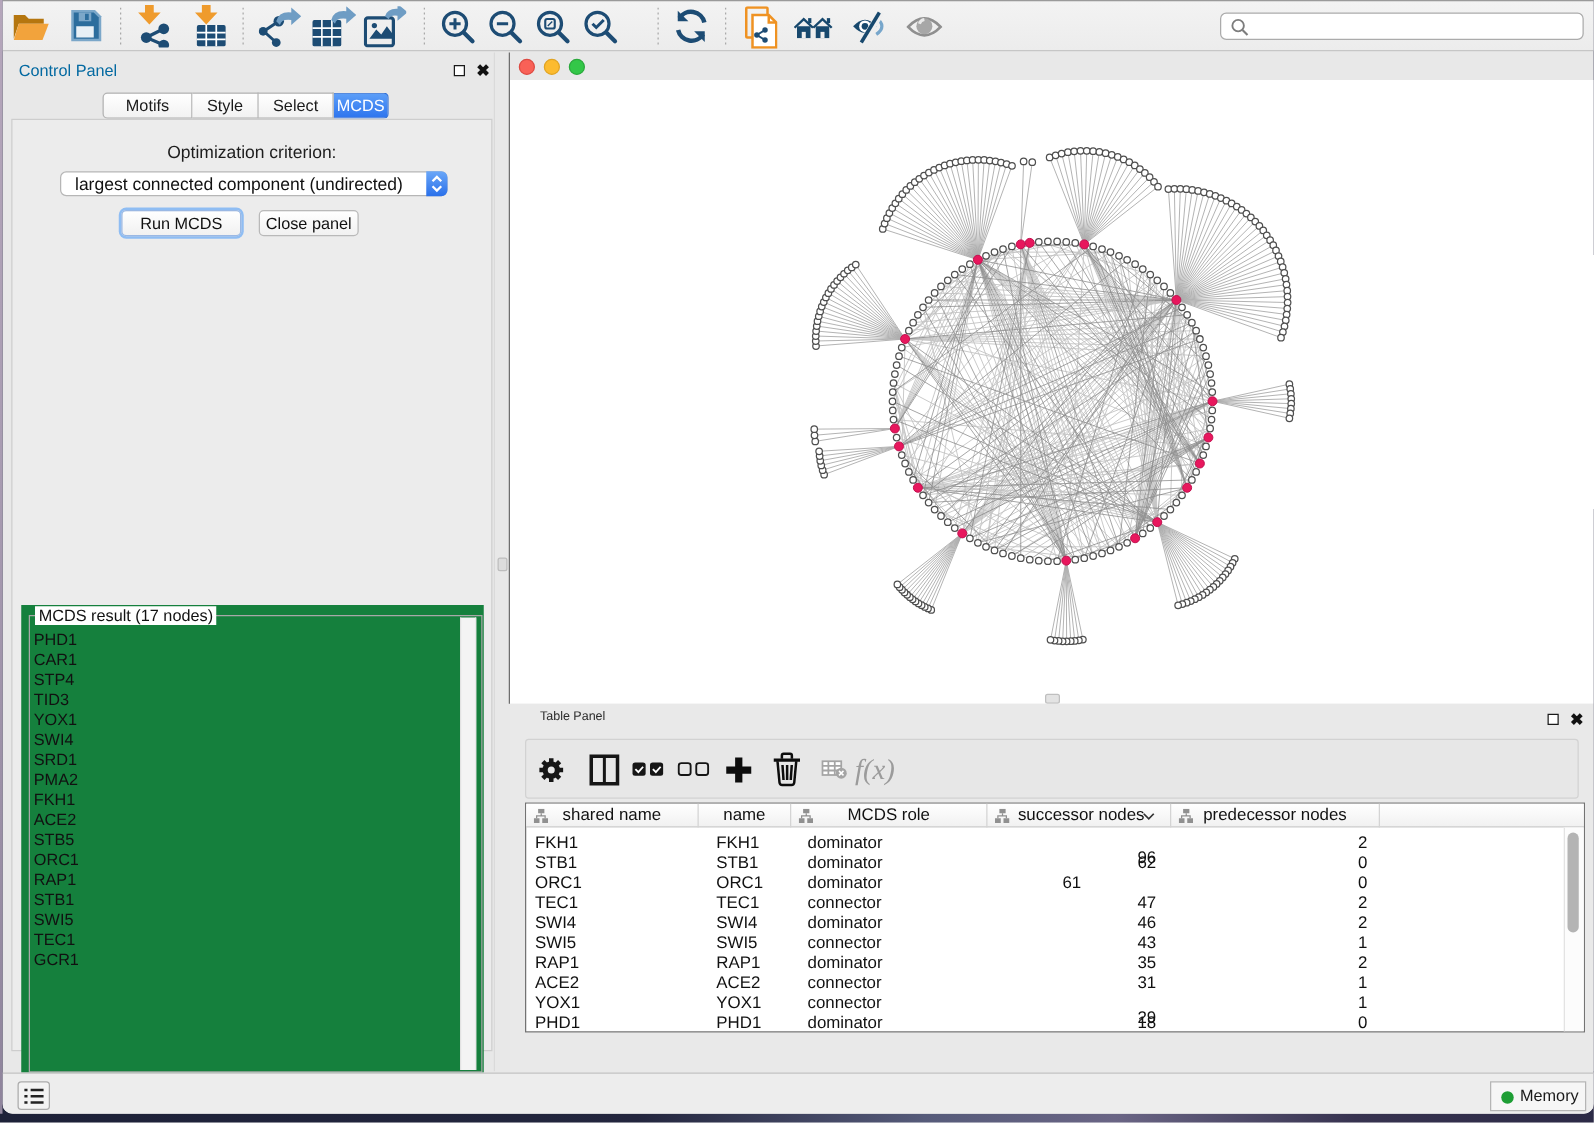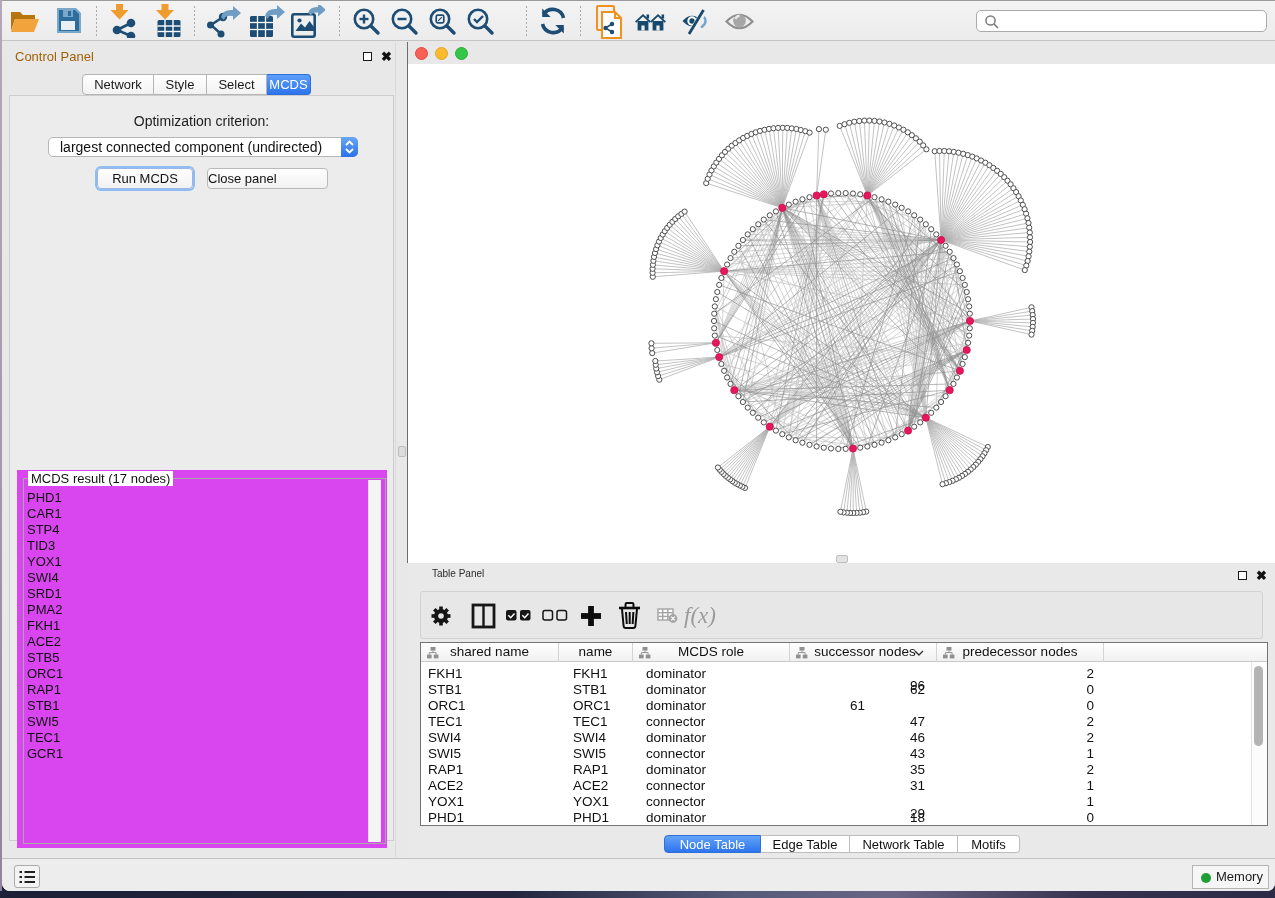--- a/index.html
+++ b/index.html
@@ -13,40 +13,40 @@
 
 #toolbar { position:absolute; left:0; top:0; width:1273px; height:41px;
   background:linear-gradient(#f3f3f3,#ececec); border-top:1px solid #9a9a9a; border-bottom:1px solid #c6c6c6; }
 .tsep { position:absolute; top:5px; height:31px; width:1px;
   background-image:linear-gradient(#a9a9a9 50%, rgba(0,0,0,0) 50%); background-size:1px 4px; }
 .ticon { position:absolute; top:4px; }
 
 .pfloat { position:absolute; width:9px; height:9px; border:1.5px solid #1a1a1a; background:#fff; }
 .pclose { position:absolute; font-size:13px; font-weight:bold; color:#111; line-height:9px; }
 
-#cp-title { position:absolute; left:13px; top:49px; font-size:13px; color:#a16207; }
+#cp-title { position:absolute; left:13px; top:49px; font-size:13px; color:#0369a1; }
 .tabrow { position:absolute; display:flex; }
 .tab { height:21px; border:1px solid #b4b4b4; border-left:none; background:linear-gradient(#ffffff,#f2f2f2);
   font-size:13px; color:#1a1a1a; text-align:center; line-height:19px; }
 .tab.first { border-left:1px solid #b4b4b4; border-radius:4px 0 0 4px; }
 .tab.last { border-radius:0 4px 4px 0; }
 .tab.sel { background:linear-gradient(#5c9ef8,#2e75ee); color:#fff; border-color:#2e6fd8; }
 #cp-body { position:absolute; left:7px; top:95px; width:385px; height:746px;
   background:#ececec; border:1px solid #cdcdcd; }
 #opt-label { position:absolute; left:0; top:17px; width:100%; text-align:center; font-size:14px; color:#1d1d1d; }
 #combo { position:absolute; left:38px; top:41px; width:310px; height:20px; background:#fff;
   border:1px solid #b6b6b6; border-radius:5px; font-size:14px; color:#111; line-height:18px; padding-left:11px; }
 #combo-btn { position:absolute; right:-1px; top:-1px; width:17px; height:20px; border-radius:0 5px 5px 0;
   background:linear-gradient(#6aa7f8,#2a70ea); }
 #runbtn { position:absolute; left:87px; top:72px; width:96px; height:21px; border:1px solid #9ab8e4; border-radius:4px;
   box-shadow:0 0 0 2px #8fbdf3; background:linear-gradient(#ffffff,#f1f1f1); font-size:13px; color:#111;
   text-align:center; line-height:19px; }
-#closebtn { position:absolute; left:197px; top:72px; width:121px; height:21px; border:1px solid #b9b9b9; border-radius:4px;
-  background:linear-gradient(#ffffff,#f1f1f1); font-size:13px; color:#111; line-height:19px; }
-#mcds-white { position:absolute; left:7px; top:374px; width:370px; height:378px; background:#d946ef; }
+#closebtn { position:absolute; left:197px; top:72px; width:80px; height:21px; border:1px solid #b9b9b9; border-radius:4px;
+  background:linear-gradient(#ffffff,#f1f1f1); font-size:13px; color:#111; text-align:center; line-height:19px; }
+#mcds-white { position:absolute; left:7px; top:388px; width:370px; height:378px; background:#15803d; }
 #mcds-fs { position:absolute; left:6px; top:8px; width:363px; height:366px; border:1px solid #a8a8a8; }
 #mcds-legend { position:absolute; left:4px; top:-8px; background:#fff; padding:0 3px; font-size:13px; color:#111; }
 #mcds-list { position:absolute; left:1px; top:2px; width:352px; height:358px; font-size:13px; line-height:16px;
   color:#111; padding-left:2px; padding-top:9px; }
 #mcds-sb { position:absolute; right:4px; top:1px; width:13px; height:362px; background:#f4f4f4;
   border-left:1px solid #e2e2e2; border-right:1px solid #e9e9e9; }
 
 #vsplit { position:absolute; left:393px; top:42px; width:13px; height:815px; background:#e8e8e8; border-left:1px solid #dadada; }
 #vsplit-line { position:absolute; left:405px; top:42px; width:1px; height:521px; background:#6e6e6e; }
 #vhandle { position:absolute; left:396px; top:446px; width:8px; height:11px; background:#dcdcdc;
@@ -260,21 +260,21 @@
         <circle cx="6.5" cy="6.5" r="4.6" fill="none" stroke="#7d7d7d" stroke-width="1.5"></circle>
         <line x1="10" y1="10" x2="14" y2="14" stroke="#7d7d7d" stroke-width="1.7"></line>
       </svg>
     </div>
   </div>
 
   <div id="cp-title">Control Panel</div>
   <div class="pfloat" style="left:361px; top:52px;"></div>
   <div class="pclose" style="left:379px; top:52px;">✖</div>
   <div class="tabrow" style="left:80px; top:74px;">
-    <div class="tab first" style="width:72px;">Network</div>
+    <div class="tab first" style="width:72px;">Motifs</div>
     <div class="tab" style="width:53px;">Style</div>
     <div class="tab" style="width:60px;">Select</div>
     <div class="tab last sel" style="width:44px;">MCDS</div>
   </div>
   <div id="cp-body">
     <div id="opt-label">Optimization criterion:</div>
     <div id="combo">largest connected component (undirected)
       <div id="combo-btn">
         <svg width="17" height="20" viewBox="0 0 17 20">
           <path d="M5 8 l3.5 -3.5 3.5 3.5" fill="none" stroke="#fff" stroke-width="1.8"></path>
@@ -1235,26 +1235,20 @@
           <span class="c" style="left:7px;">PHD1</span>
           <span class="c" style="left:152px;">PHD1</span>
           <span class="c" style="left:225px;">dominator</span>
           <span class="c" style="left:369px; width:135px; text-align:right;">18</span>
           <span class="c" style="left:516px; width:157px; text-align:right;">0</span>
         </div>
       <div id="tbl-sb">
           <div id="tbl-thumb"></div>
         </div>
     </div>
-    <div class="tabrow" style="left:256px; top:272px;">
-      <div class="btab first sel" style="width:97px;">Node Table</div>
-      <div class="btab" style="width:89px;">Edge Table</div>
-      <div class="btab" style="width:108px;">Network Table</div>
-      <div class="btab last" style="width:62px;">Motifs</div>
-    </div>
   </div>
 
   <div id="status">
     <div id="listbtn">
       <svg width="16" height="14" viewBox="0 0 16 14" style="position:absolute;left:4px;top:4px;">
         <g stroke="#222" stroke-width="2">
           <line x1="0.5" y1="2" x2="3" y2="2"></line>
             <line x1="5.5" y1="2" x2="16" y2="2"></line>
           <line x1="0.5" y1="7" x2="3" y2="7"></line>
             <line x1="5.5" y1="7" x2="16" y2="7"></line>

